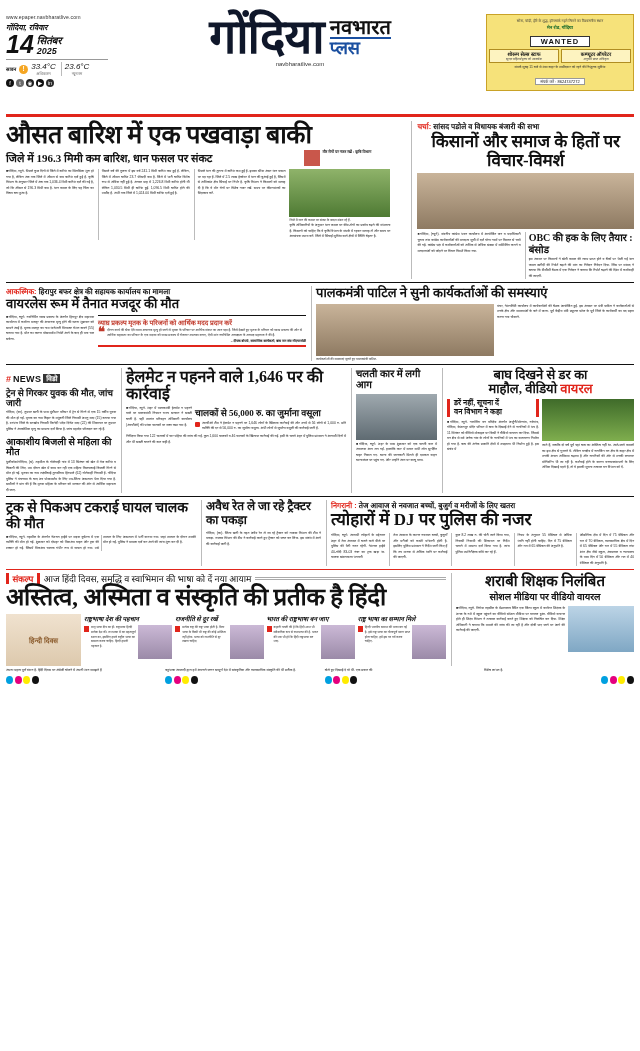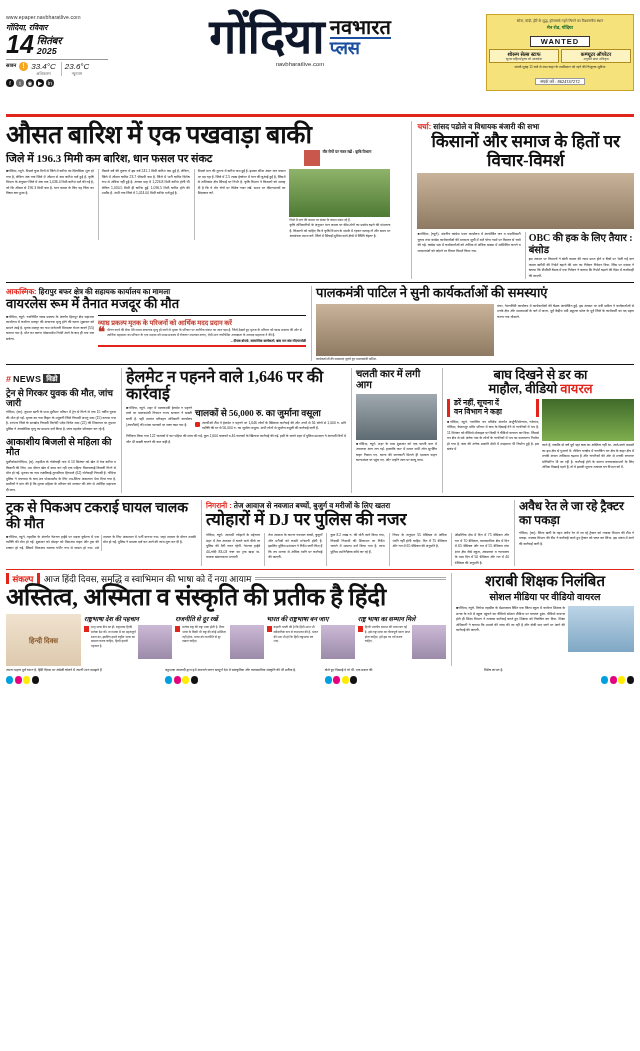--- a/index.html
+++ b/index.html
@@ -14,21 +14,21 @@
   
   .masthead { display:flex; align-items:flex-start; padding:14px 0 2px 0; height:112px; }
   .mh-left { width:108px; padding-right:6px; }
   .mh-url { font-size:5.2px; color:#333; letter-spacing:.1px; }
   .mh-city { font-size:7.6px; font-weight:bold; font-style:italic; color:#111; margin-top:2px;}
   .mh-dateline { display:flex; align-items:flex-end; gap:3px; margin-top:1px;}
   .mh-day { font-size:25px; font-weight:bold; font-style:italic; line-height:.92; color:#111; }
   .mh-mon { font-size:10px; font-weight:bold; font-style:italic; line-height:1.15; }
   .mh-year { font-size:9px; font-weight:bold; font-style:italic; line-height:1.05; }
   .mh-rule { border-top:1px solid #999; margin:3px 0 2px 0; }
-  .mh-weather { display:flex; gap:3px; font-size:5px; }
+  .mh-weather { display:flex; align-items:center; gap:3px; font-size:5px; }
   .sun { width:9px; height:9px; border-radius:50%; background:#f5a623; display:inline-block;
          position:relative; }
   .sun::after{ content:"!"; position:absolute; left:3.3px; top:.4px; font-size:6.5px; color:#fff; font-weight:bold;}
   .temp { font-size:8px; font-style:italic; }
   .temp small { font-size:4px; display:block; text-align:center; font-style:normal; color:#666;}
   .tempdiv { border-left:1px solid #bbb; padding-left:3px; margin-left:2px;}
   .socials { display:flex; gap:2px; margin-top:3px; }
   .socials span { width:8px;height:8px;border-radius:50%;background:#111;display:block;
      font-size:5.5px;color:#fff;text-align:center;line-height:8px; }
   .socials span:nth-child(2){background:#6b6b6b;}
@@ -349,41 +349,41 @@
 
   <div class="hr-black"></div>
 
   <div class="row" style="gap:5px;">
 
     <div style="width:190px;">
       <div class="hl-md" style="font-size:14px;">ट्रक से पिकअप टकराई घायल चालक की मौत</div>
       <div class="bt" style="margin-top:3px;column-count:2;column-gap:4px;column-rule:1px solid #bbb;">■गोंदिया, ब्यूरो. तहसील के अंतर्गत नेशनल हाईवे पर सड़क दुर्घटना में एक व्यक्ति की मौत हो गई. शुक्रवार को दोपहर को पिकअप वाहन और ट्रक की टक्कर हो गई. जिसमें पिकअप चालक गंभीर रूप से घायल हो गया. उसे उपचार के लिए अस्पताल में भर्ती कराया गया. जहां उपचार के दौरान उसकी मौत हो गई. पुलिस ने मामला दर्ज कर आगे की जांच शुरू कर दी है.</div>
     </div>
 
+    <div style="width:120px;" class="colrule">
+      <div style="padding-left:4px;">
+        <div class="hl-sm" style="font-size:12px;">अवैध रेत ले जा रहे ट्रैक्टर का पकड़ा</div>
+        <div class="bt" style="margin-top:3px;">गोंदिया, (का). जिला खनी के तहत अवैध रेत ले जा रहे ट्रैक्टर को राजस्व विभाग की टीम ने पकड़ा. राजस्व विभाग की टीम ने कार्रवाई करते हुए ट्रैक्टर को जब्त कर लिया. इस संबंध में आगे की कार्रवाई जारी है.</div>
+      </div>
+    </div>
+
     <div style="flex:1;" class="colrule">
       <div style="padding-left:4px;">
         <div class="kicker">
           <b class="red">निगरानी :</b>
           <span>तेज आवाज से नवजात बच्चों, बुजुर्ग व मरीजों के लिए खतरा</span>
         </div>
         <div class="hl-lg" style="font-size:17px;margin-top:1px;">त्योहारों में DJ पर पुलिस की नजर</div>
         <div class="row" style="gap:4px;margin-top:3px;">
           <div class="bt" style="flex:1;">गोंदिया, ब्यूरो. आगामी त्योहारों के मद्देनजर शहर में तेज आवाज में बजने वाले डीजे पर पुलिस की पैनी नजर रहेगी. नेशनल हाईवे 40-गोंदी 83-03 नंबर का ट्रक खड़ा था. चालक खंडरावाला भगवती</div>
           <div class="bt colrule" style="flex:1;padding-left:3px;">तेज आवाज के कारण नवजात बच्चों, बुजुर्गों और मरीजों को काफी परेशानी होती है. इसलिए पुलिस प्रशासन ने निर्देश जारी किए हैं कि तय मानक से अधिक ध्वनि पर कार्रवाई की जाएगी.</div>
           <div class="bt colrule" style="flex:1;padding-left:3px;">कुल 8.2 लाख रु. की चोरी जाने किया गया, निवासी निवासी की शिकायत पर निर्देश चलाने में मामला दर्ज किया गया है. जांच पुलिस उपनिरीक्षक कोंडे कर रहे हैं.</div>
           <div class="bt colrule" style="flex:1;padding-left:3px;">नियम के अनुसार 55 डेसिबल से अधिक ध्वनि नहीं होनी चाहिए. दिन में 75 डेसिबल और रात में 65 डेसिबल की अनुमति है.</div>
           <div class="bt colrule" style="flex:1;padding-left:3px;">औद्योगिक क्षेत्र में दिन में 75 डेसिबल और रात में 70 डेसिबल, व्यावसायिक क्षेत्र में दिन में 65 डेसिबल और रात में 55 डेसिबल तथा शांत क्षेत्र जैसे स्कूल, अस्पताल व न्यायालय के पास दिन में 50 डेसिबल और रात में 40 डेसिबल की अनुमति है.</div>
         </div>
-      </div>
-    </div>
-
-    <div style="width:120px;" class="colrule">
-      <div style="padding-left:4px;">
-        <div class="hl-sm" style="font-size:12px;">अवैध रेत ले जा रहे ट्रैक्टर का पकड़ा</div>
-        <div class="bt" style="margin-top:3px;">गोंदिया, (का). जिला खनी के तहत अवैध रेत ले जा रहे ट्रैक्टर को राजस्व विभाग की टीम ने पकड़ा. राजस्व विभाग की टीम ने कार्रवाई करते हुए ट्रैक्टर को जब्त कर लिया. इस संबंध में आगे की कार्रवाई जारी है.</div>
       </div>
     </div>
   </div>
 
   <div class="hr-red"></div>
 
   <div class="row" style="gap:5px;">
 
     <div style="width:440px;">
       <div class="tagbar">

